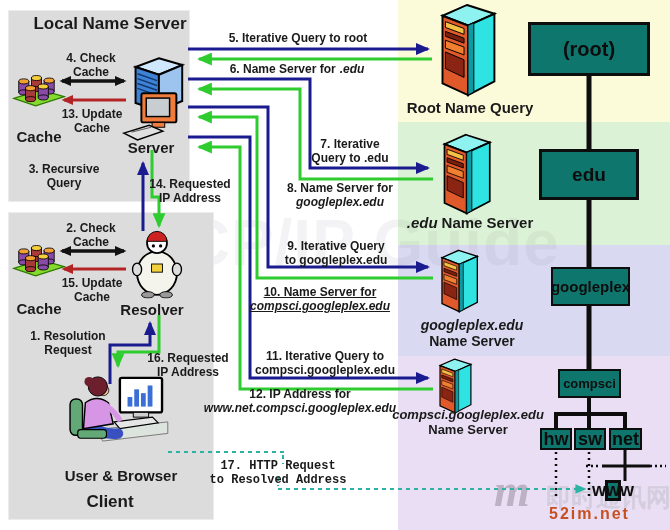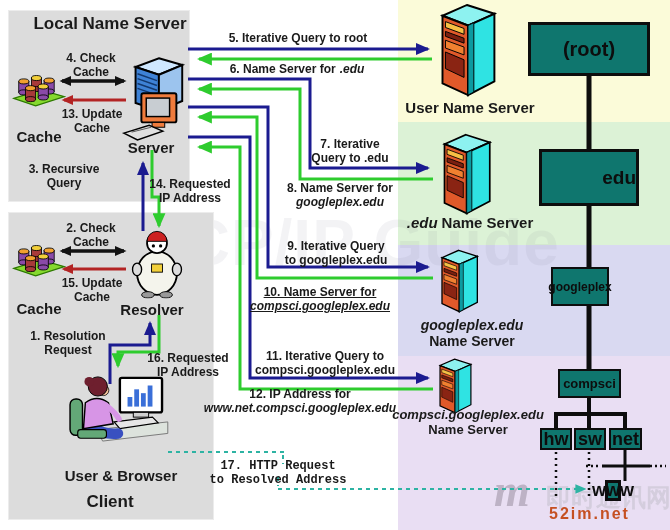--- a/index.html
+++ b/index.html
@@ -304,38 +304,38 @@
     </div>
   <div class="lbl" style="left:300px;top:387px;">
       <span class="ln">12. IP Address for</span>
       <span class="ln italic">www.net.compsci.googleplex.edu</span>
     </div>
   <div class="lbl" style="left:278px;top:459px;font-family:Liberation Mono, monospace;">
       <span class="ln">17. HTTP Request</span>
       <span class="ln">to Resolved Address</span>
     </div>
 
-  <div class="lbl f15" style="left:470px;top:99px;"><span>User Name Server</span></div>
+  <div class="lbl f15" style="left:470px;top:99px;"><span>Root Name Query</span></div>
   <div class="lbl f15" style="left:470px;top:214px;"><span class="italic">.edu</span><span class="gap">Name Server</span></div>
   <div class="lbl f13" style="left:472px;top:317px;font-size:14px;line-height:16px;">
       <span class="ln italic">googleplex.edu</span>
       <span class="ln">Name Server</span>
     </div>
   <div class="lbl f13" style="left:468px;top:407px;">
       <span class="ln italic">compsci.googleplex.edu</span>
       <span class="ln">Name Server</span>
     </div>
 
   <div class="node" style="left:528px;top:22px;width:122px;height:54px;font-size:20px;">
       <span>(root)</span>
     </div>
-  <div class="node" style="left:539px;top:149px;width:100px;height:57px;font-size:19px;justify-content:flex-end;">
+  <div class="node" style="left:539px;top:149px;width:100px;height:51px;font-size:19px;">
       <span>edu</span>
     </div>
-  <div class="node" style="left:551px;top:267px;width:58px;height:39px;font-size:12px;border-width:2px;">
+  <div class="node" style="left:551px;top:267px;width:79px;height:39px;font-size:15px;border-width:2px;">
       <span>googleplex</span>
     </div>
   <div class="node" style="left:558px;top:369px;width:63px;height:29px;font-size:13px;border-width:2px;">
       <span>compsci</span>
     </div>
   <div class="node small" style="left:540px;top:428px;width:32px;height:22px;">
       <span>hw</span>
     </div>
   <div class="node small" style="left:574px;top:428px;width:32px;height:22px;">
       <span>sw</span>

